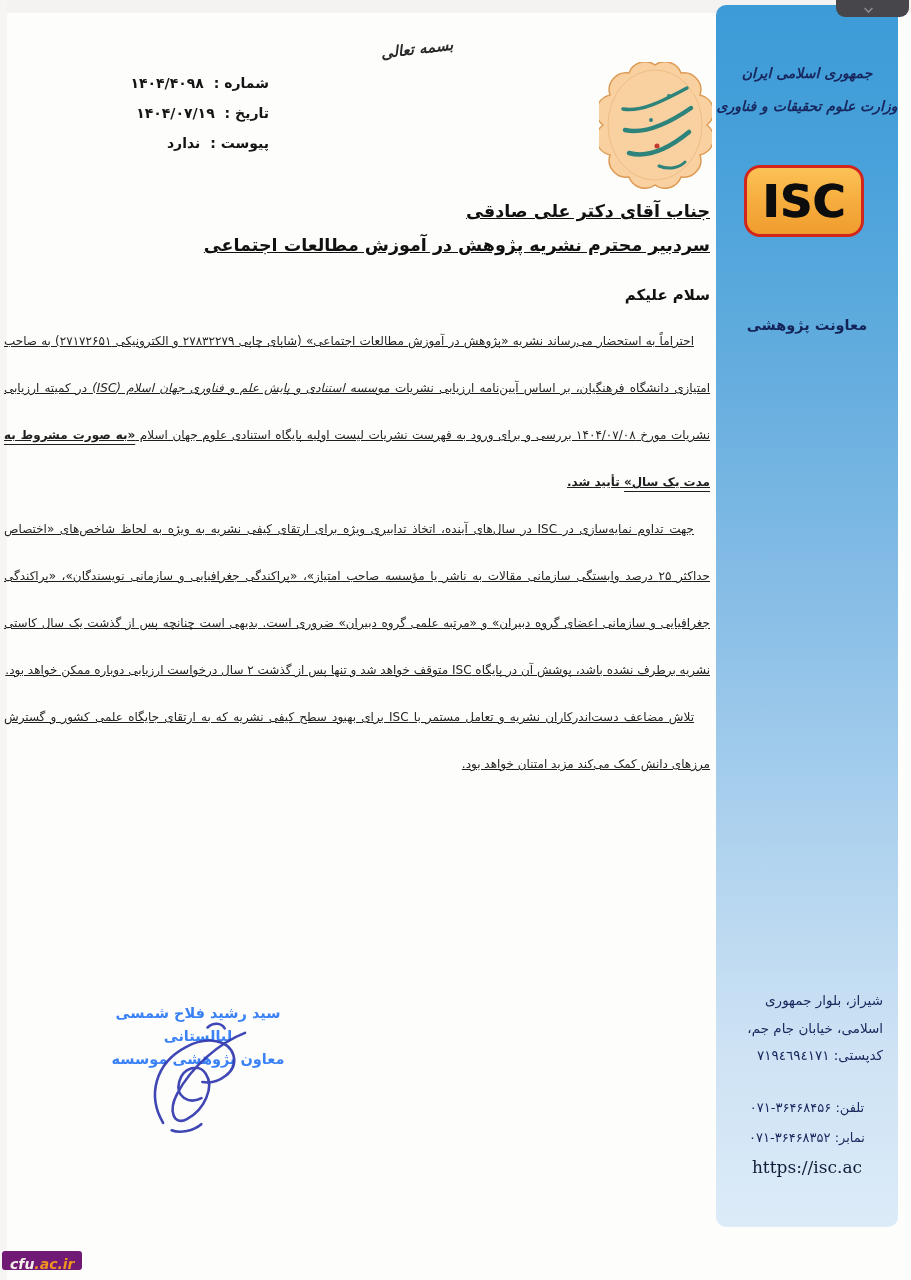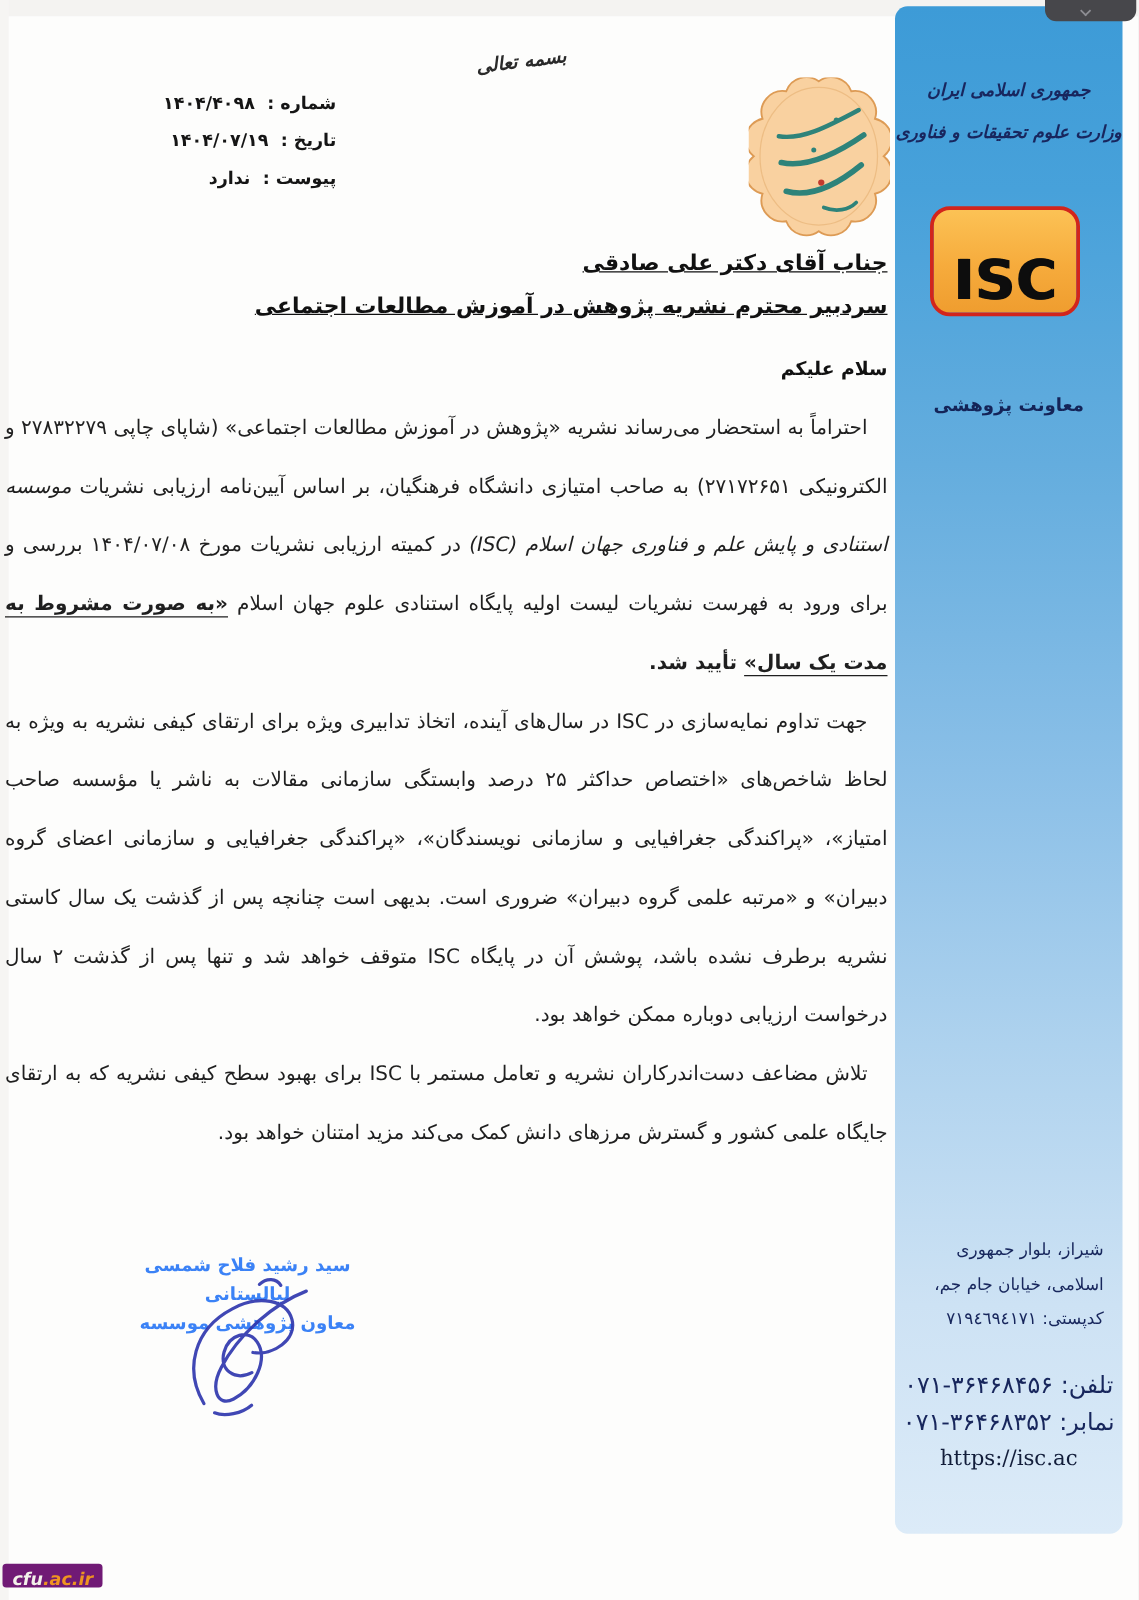--- a/index.html
+++ b/index.html
@@ -39,21 +39,21 @@
   .recipient{
     position:absolute;left:22px;right:201px;top:194px;
     direction:rtl;text-align:right;font-weight:700;font-size:17.5px;line-height:34px;color:#111;text-decoration:underline;
   }
   .salutation{
     position:absolute;left:22px;right:201px;top:286px;
     direction:rtl;text-align:right;font-weight:700;font-size:15px;color:#111;
   }
   .body-text{
     position:absolute;left:4px;right:201px;top:318px;
-    direction:rtl;text-align:justify;font-size:16px;line-height:47px;color:#1f1f1f;
+    direction:rtl;text-align:justify;font-size:12px;line-height:47px;color:#1f1f1f;text-decoration:underline;
   }
   .body-text p{margin:0;text-indent:16px;}
   .body-text .inst{font-style:italic;}
   .body-text .cond{font-weight:700;text-decoration:underline;text-underline-offset:5px;}
   .body-text .confirmed{font-weight:700;}
 
   .signature-block{
     position:absolute;left:88px;top:1002px;width:220px;
     direction:rtl;text-align:center;font-weight:700;font-size:14.5px;line-height:23px;color:#3b82f6;
   }
@@ -72,42 +72,42 @@
     position:absolute;left:716px;top:5px;width:182px;height:1222px;border-radius:10px;
     background:linear-gradient(180deg,#3d9bd7 0%,#47a1da 12%,#64adde 30%,#8abfe7 50%,#aed2ee 68%,#cde2f4 85%,#dcebf8 100%);
     color:#1b2a63;
   }
   .gov-block{
     position:absolute;left:0;top:52px;width:100%;text-align:center;direction:rtl;
     font-family:"DejaVu Serif","DejaVu Sans",serif;font-style:italic;font-weight:700;
     font-size:14px;line-height:33px;color:#18265e;
   }
   .isc-logo{
-    position:absolute;left:28px;top:160px;width:120px;height:88px;
+    position:absolute;left:28px;top:160px;width:120px;height:72px;
     border:3px solid #d2251c;border-radius:16px;
     background:linear-gradient(180deg,#fcc255 0%,#f6ab3c 55%,#ef9d2f 100%);
-    display:flex;align-items:flex-end;justify-content:center;
+    display:flex;align-items:center;justify-content:center;
     font-weight:900;font-size:44px;letter-spacing:1px;color:#0d0d0d;
     text-shadow:1.5px 0 0 #0d0d0d;
   }
   .org-block{
     position:absolute;left:0;top:243px;width:100%;text-align:center;direction:rtl;
     font-weight:700;font-size:11.5px;line-height:25px;color:#142458;
   }
   .department{
     position:absolute;left:0;top:312px;width:100%;text-align:center;direction:rtl;
     font-weight:700;font-size:14.5px;color:#142458;
   }
   .address-block{
     position:absolute;left:0;top:982px;width:100%;padding:0 15px;
     direction:rtl;text-align:right;font-size:13.5px;line-height:27.5px;color:#17265c;font-weight:500;
   }
   .phone-block{
     position:absolute;left:0;top:1088px;width:100%;text-align:center;direction:rtl;
-    font-size:19px;line-height:30px;color:#17265c;font-weight:500;
+    font-size:13px;line-height:30px;color:#17265c;font-weight:500;
   }
   .website{
     position:absolute;left:0;top:1152px;width:100%;text-align:center;direction:ltr;
     font-family:"DejaVu Serif","DejaVu Sans",serif;font-size:17px;color:#121d3a;
   }
   .ltr{direction:ltr;unicode-bidi:isolate;}
 </style>
 </head>
 <body>
 

